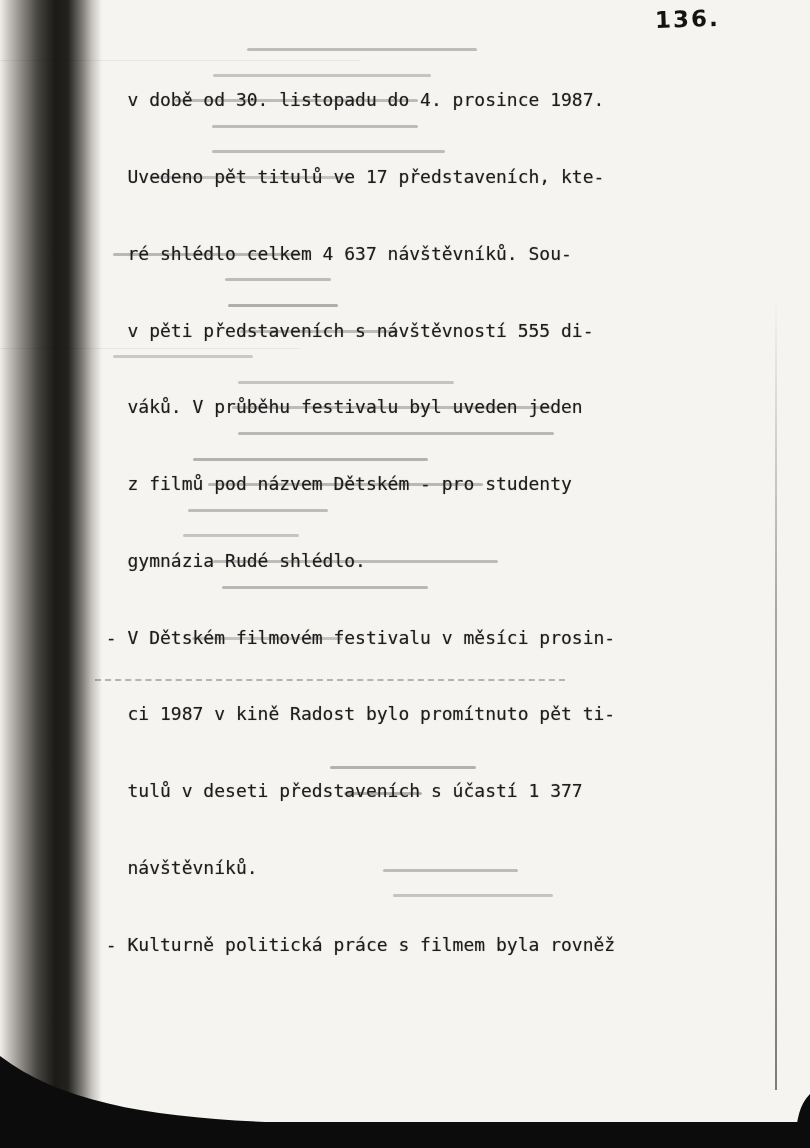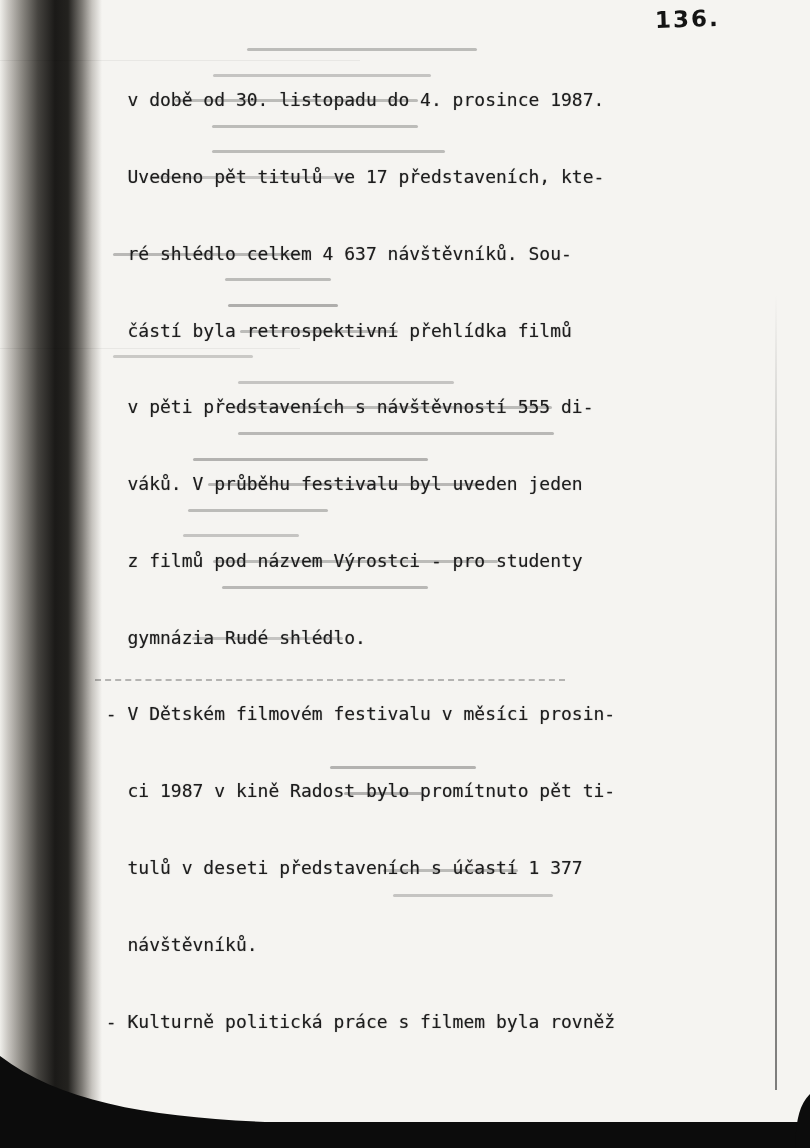--- a/index.html
+++ b/index.html
@@ -44,24 +44,23 @@
 <div class="page">
 
   <div class="binding"></div>
 
   <div class="pagenum">136.</div>
 
   <div class="textblock">
     <div class="tl">   v době od 30. listopadu do 4. prosince 1987.</div>
     <div class="tl">   Uvedeno pět titulů ve 17 představeních, kte-</div>
     <div class="tl">   ré shlédlo celkem 4 637 návštěvníků. Sou-</div>
-    <div class="tl">   částí byla retrospektivní přehlídka filmů</div>
     <div class="tl">   v pěti představeních s návštěvností 555 di-</div>
     <div class="tl">   váků. V průběhu festivalu byl uveden jeden</div>
-    <div class="tl">   z filmů pod názvem Výrostci - pro studenty</div>
+    <div class="tl">   z filmů pod názvem Dětském - pro studenty</div>
     <div class="tl">   gymnázia Rudé shlédlo.</div>
     <div class="tl"> - V Dětském filmovém festivalu v měsíci prosin-</div>
     <div class="tl">   ci 1987 v kině Radost bylo promítnuto pět ti-</div>
     <div class="tl">   tulů v deseti představeních s účastí 1 377</div>
     <div class="tl">   návštěvníků.</div>
     <div class="tl"> - Kulturně politická práce s filmem byla rovněž</div>
     
     
     
     

